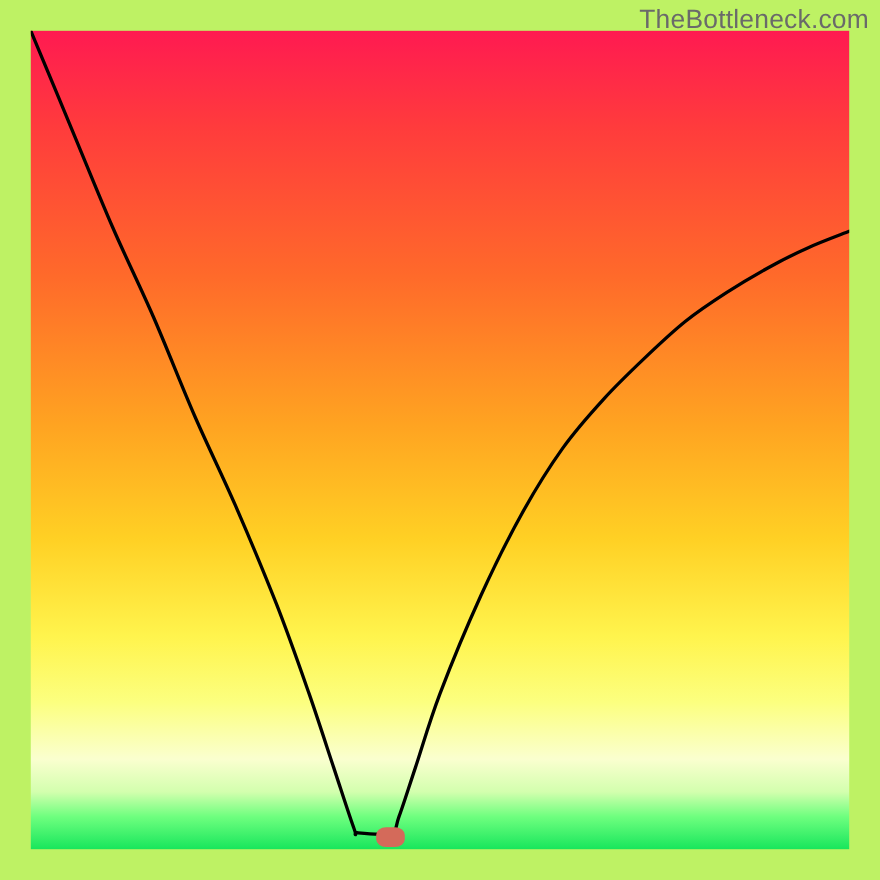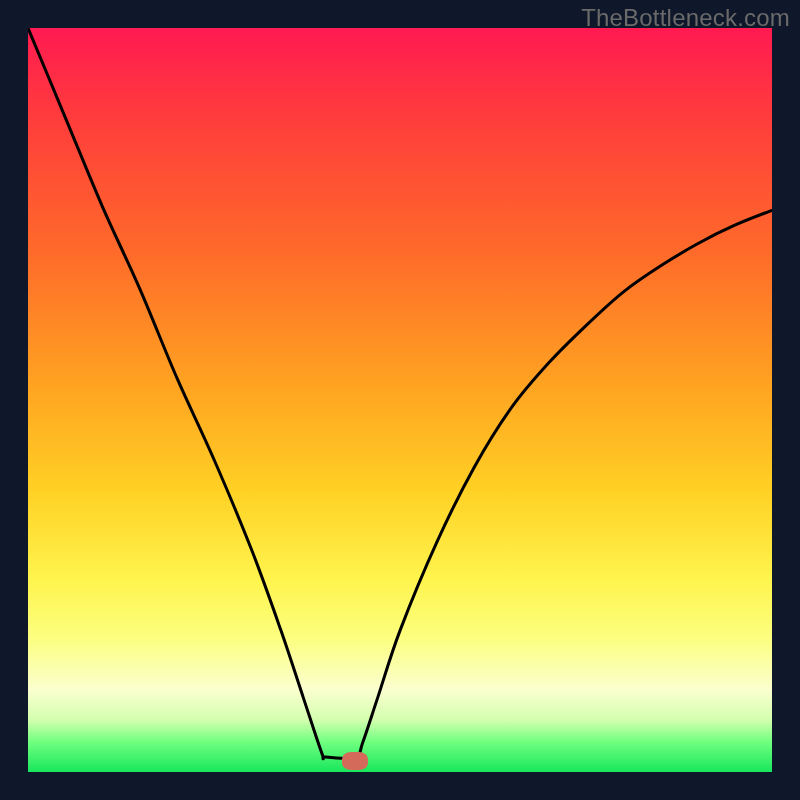--- a/index.html
+++ b/index.html
@@ -8,21 +8,21 @@
     width: 800px;
     height: 800px;
     overflow: hidden;
     background: #000;
     font-family: Arial, Helvetica, sans-serif;
   }
   .frame {
     position: relative;
     width: 800px;
     height: 800px;
-    background: #0f172a;
+    background: #bef264;
   }
   .plot-area {
     position: absolute;
     left: 28px;
     top: 28px;
     width: 744px;
     height: 744px;
     background: linear-gradient(
       to bottom,
       #ff1a51 0%,

